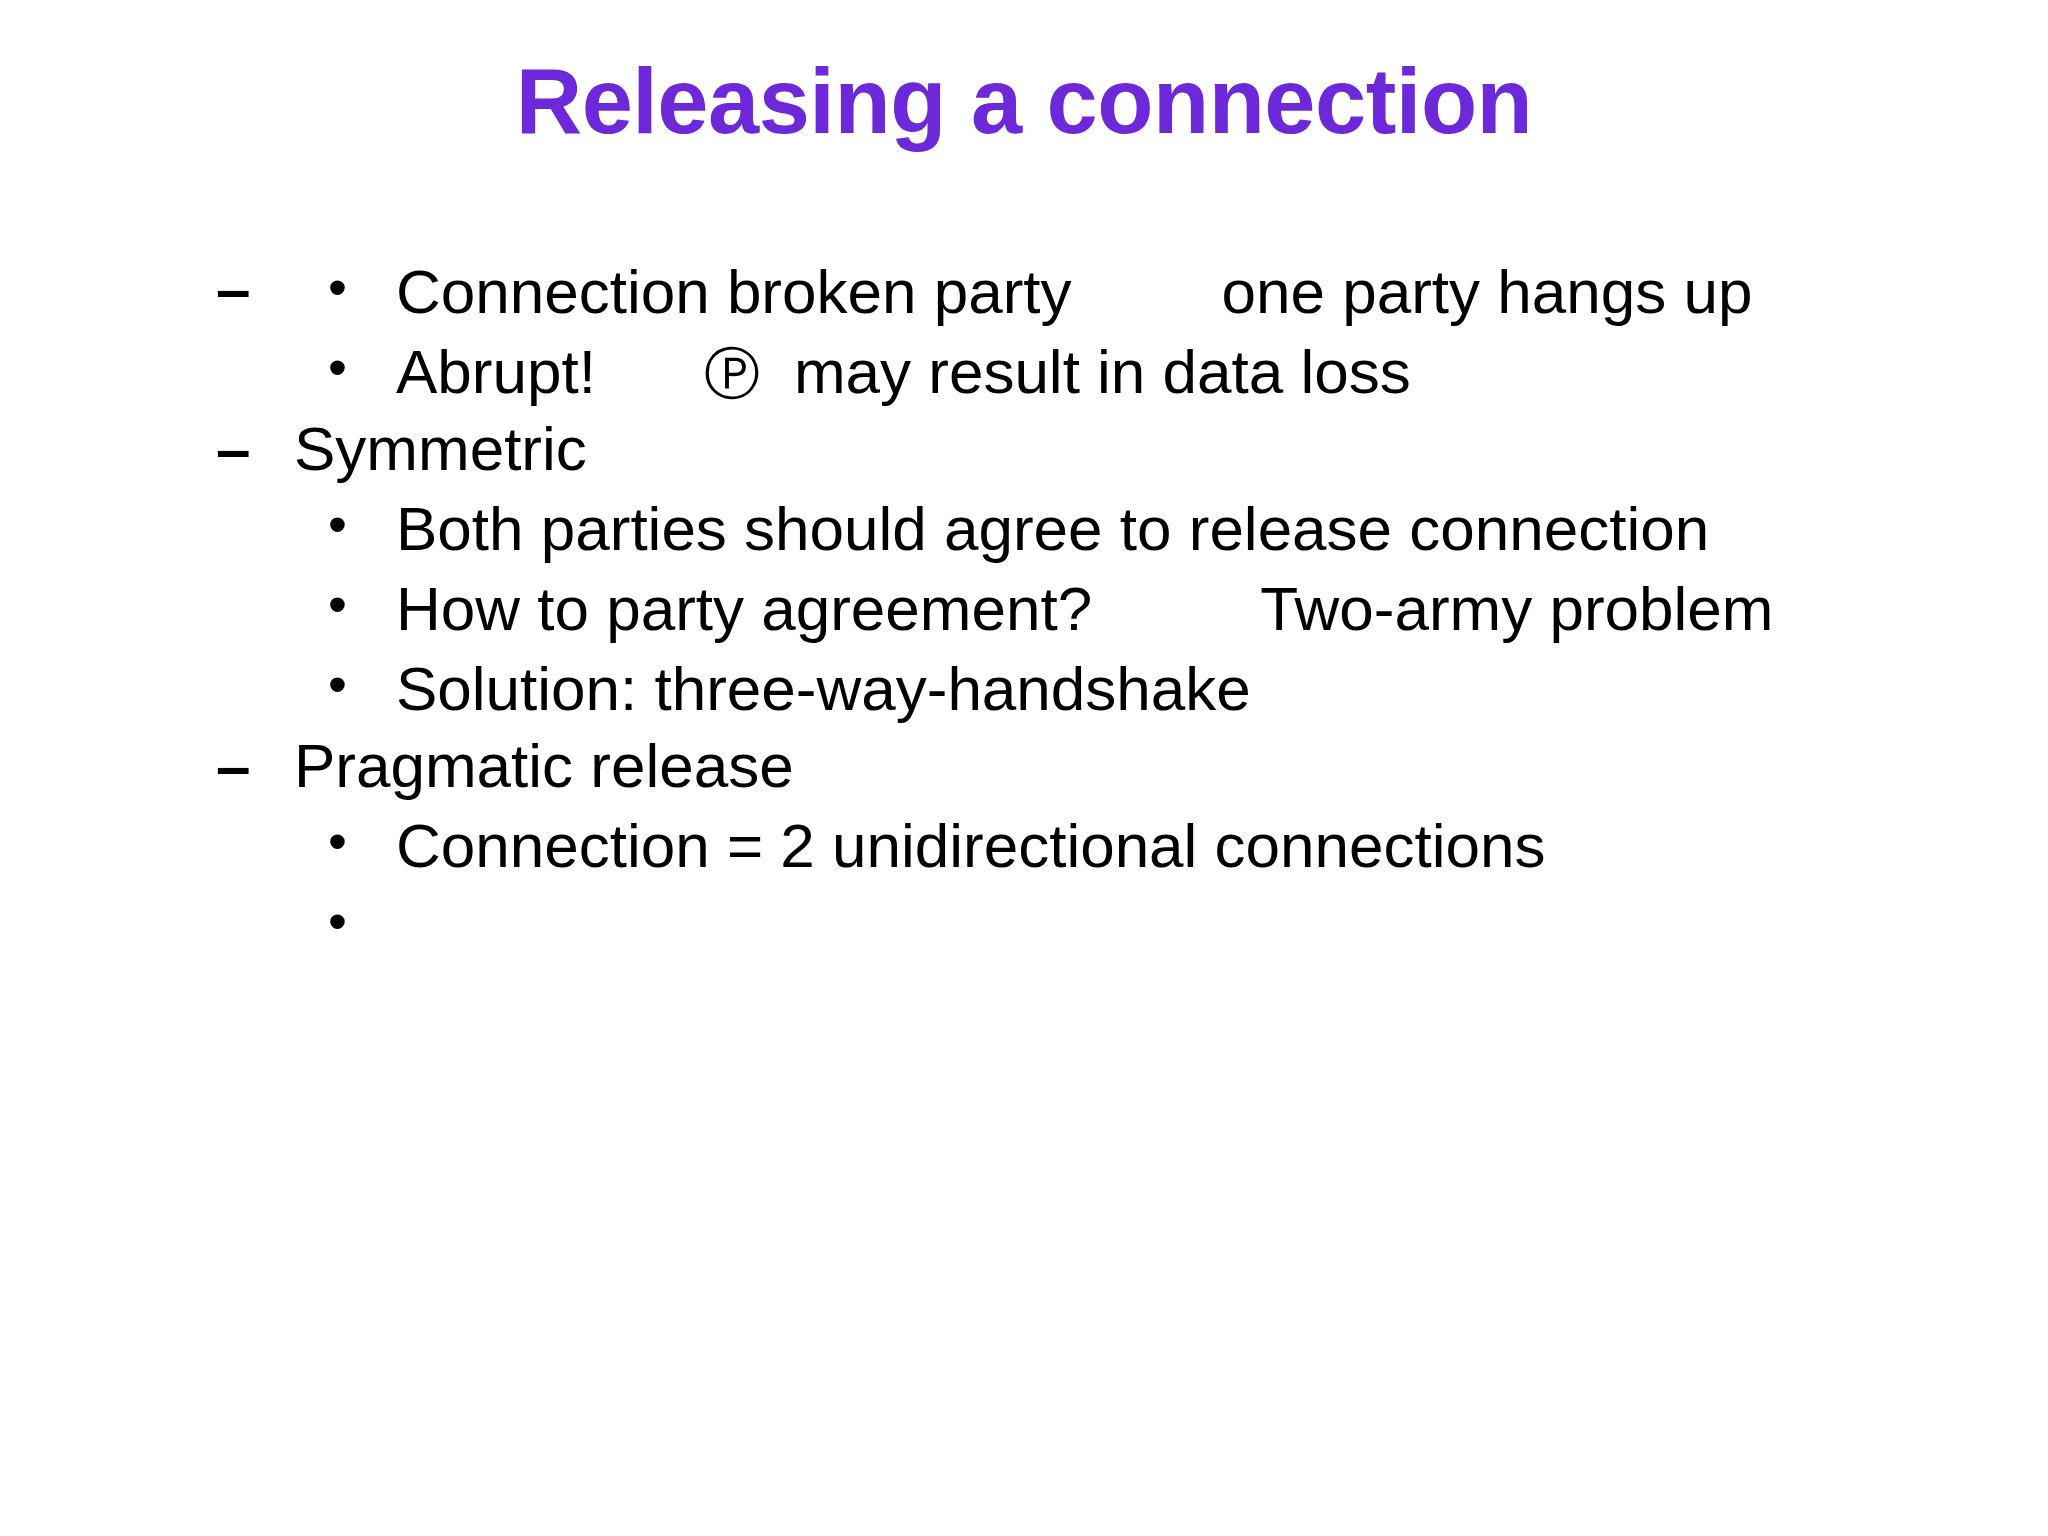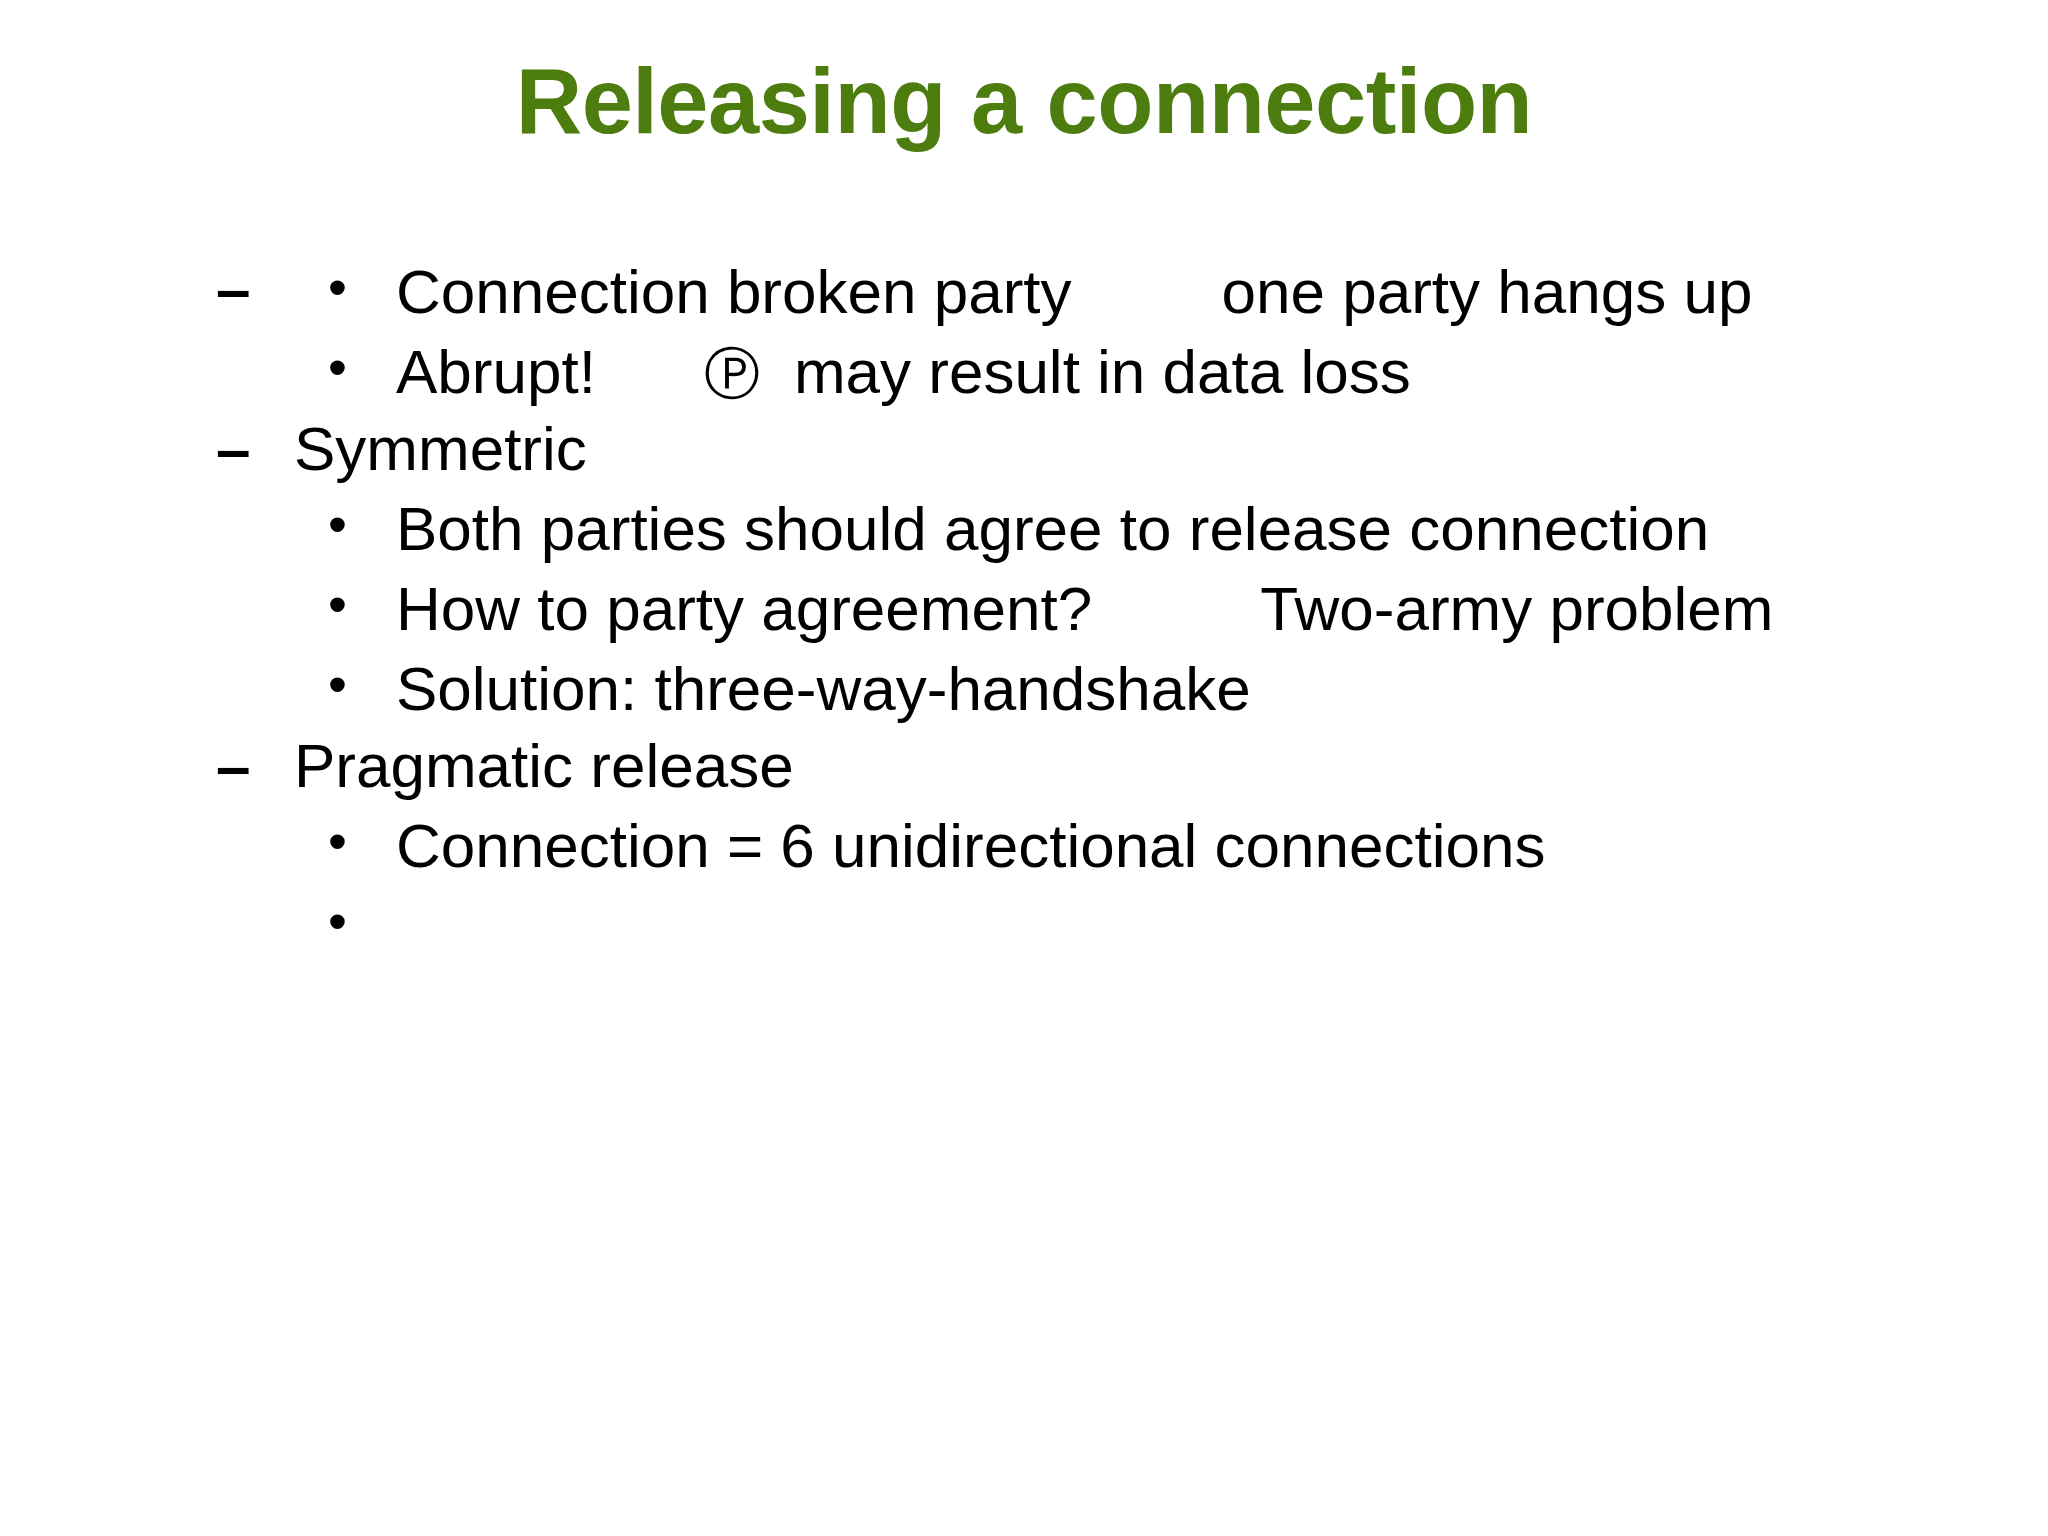--- a/index.html
+++ b/index.html
@@ -28,21 +28,21 @@
   .slide-title {
     position: absolute;
     left: 0;
     top: 52px;
     width: 2048px;
     text-align: center;
     font-size: 92px;
     font-weight: bold;
     line-height: 1.08;
     letter-spacing: -0.5px;
-    color: #4d7c0f;
+    color: #6d28d9;
     white-space: nowrap;
   }
 
   
   .body-list {
     position: absolute;
     left: 216px;
     top: 246px;
     width: 1790px;
   }
@@ -136,21 +136,21 @@
       <span>Solution: </span><span class="red">three-way-handshake</span>
     </div>
 
     <div class="lvl1">
       <span class="dash">–</span>
       <span>Pragmatic release</span>
     </div>
 
     <div class="lvl2">
       <span class="dot">•</span>
-      <span>Connection = 6 unidirectional connections</span>
+      <span>Connection = 2 unidirectional connections</span>
     </div>
 
     <div class="lvl2">
       <span class="dot">•</span>
     </div>
 
   </div>
 </div>
 
 </body></html>

